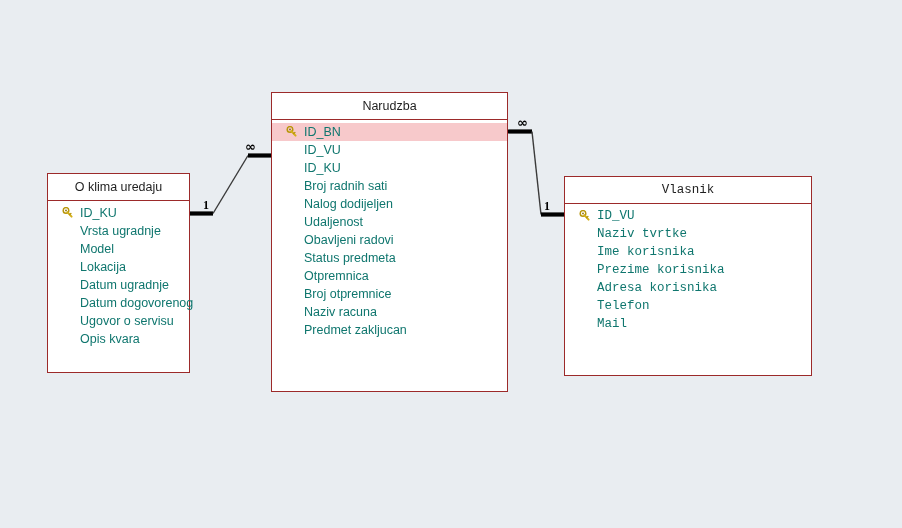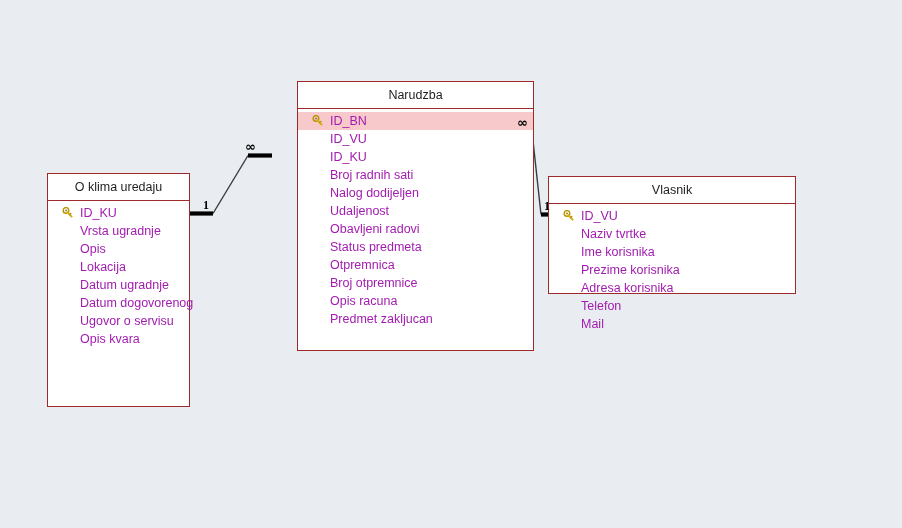--- a/index.html
+++ b/index.html
@@ -49,39 +49,39 @@
   .tbl-fields {
     padding-top: 3px;
     box-sizing: border-box;
   }
   .fld {
     height: 18px;
     line-height: 18px;
     padding-left: 32px;
     position: relative;
     font-size: 12.5px;
-    color: #a21caf;
+    color: #0f766e;
     white-space: nowrap;
     box-sizing: border-box;
   }
   .fld.sel {
     background: #f7c9cb;
   }
   .key-icon {
     position: absolute;
     left: 14px;
     top: 3px;
     width: 12px;
     height: 12px;
   }
 
   
-  #tbl-oklima  { left: 47px;  top: 173px; width: 143px; height: 234px; }
-  #tbl-narudzba{ left: 271px; top: 81px;  width: 237px; height: 270px; margin-left: 26px; }
-  #tbl-vlasnik { left: 548px; top: 176px; width: 248px; height: 118px; }
+  #tbl-oklima  { left: 47px;  top: 173px; width: 143px; height: 200px; }
+  #tbl-narudzba{ left: 271px; top: 92px;  width: 237px; height: 300px; }
+  #tbl-vlasnik { left: 564px; top: 176px; width: 248px; height: 200px; font-family: Liberation Mono, monospace; }
 
   
   .rel-svg {
     position: absolute;
     left: 0; top: 0;
     width: 902px;
     height: 528px;
     z-index: 2;
     pointer-events: none;
   }
@@ -148,21 +148,21 @@
           <path d="M 5.3 5.1 L 9.6 9.6" stroke="#d4af1a" stroke-width="2" stroke-linecap="round"></path>
           <path d="M 7.6 7.6 L 8.9 6.4" stroke="#b8960a" stroke-width="1.4" stroke-linecap="round"></path>
         </svg>
         <span>ID_KU</span>
       </div>
 
       <div class="fld">
         <span>Vrsta ugradnje</span>
       </div>
       <div class="fld">
-        <span>Opis</span>
+        <span>Model</span>
       </div>
       <div class="fld">
         <span>Lokacija</span>
       </div>
       <div class="fld">
         <span>Datum ugradnje</span>
       </div>
       <div class="fld">
         <span>Datum dogovorenog</span>
       </div>
@@ -210,21 +210,21 @@
       <div class="fld">
         <span>Status predmeta</span>
       </div>
       <div class="fld">
         <span>Otpremnica</span>
       </div>
       <div class="fld">
         <span>Broj otpremnice</span>
       </div>
       <div class="fld">
-        <span>Opis racuna</span>
+        <span>Naziv racuna</span>
       </div>
       <div class="fld">
         <span>Predmet zakljucan</span>
       </div>
     </div>
   </div>
 
   <div class="tbl" id="tbl-vlasnik">
     <div class="tbl-title">Vlasnik</div>
     <div class="tbl-fields">

